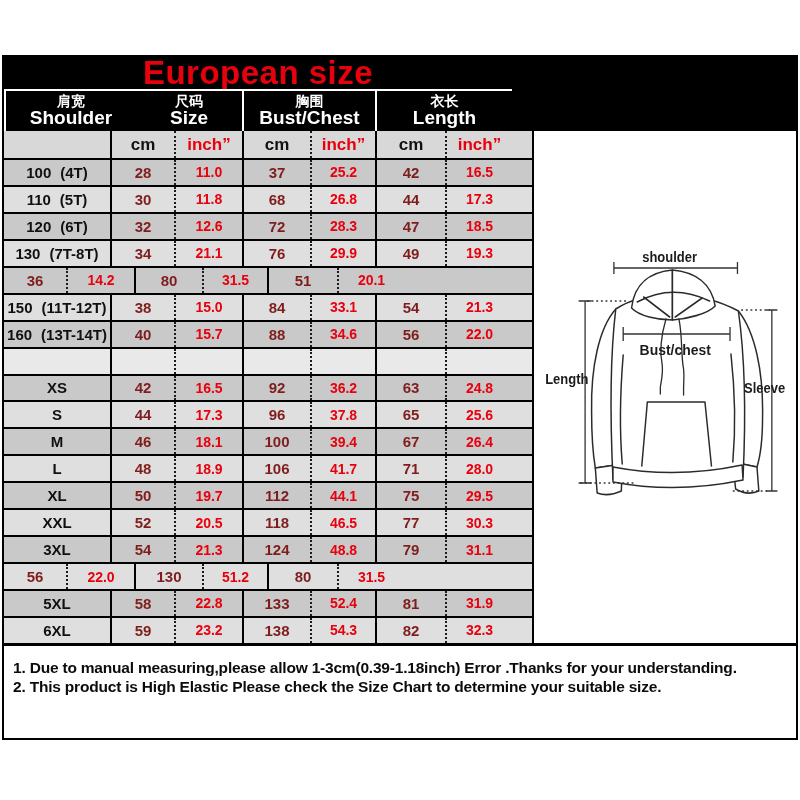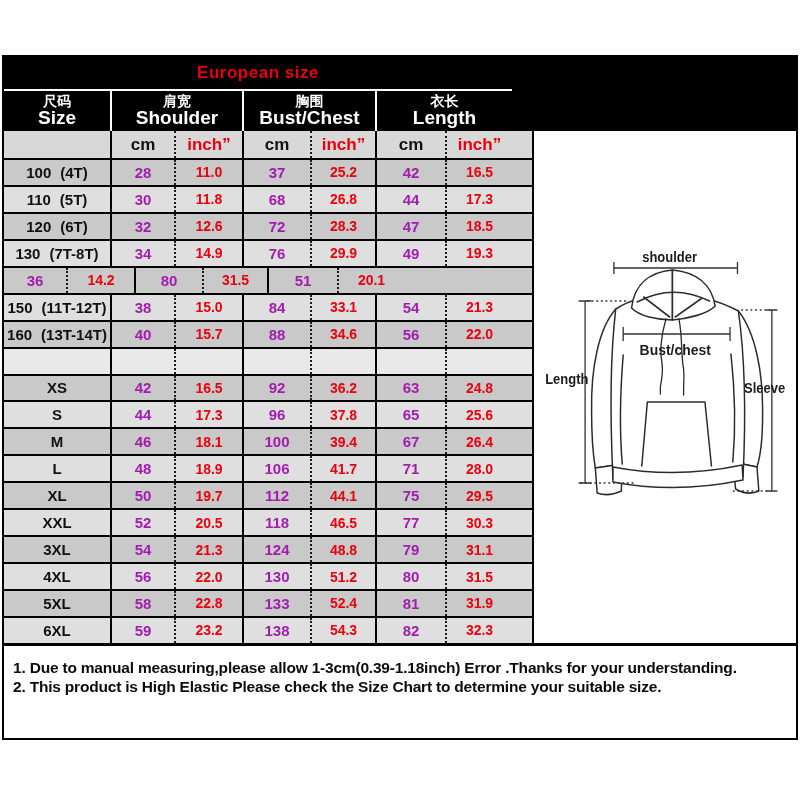--- a/index.html
+++ b/index.html
@@ -8,21 +8,21 @@
   .sheet { position:relative; width:800px; height:800px; background:#fff; overflow:hidden; }
 
   .panel { position:absolute; top:55px; left:2px; width:796px; height:685px;
     border-left:2px solid #000; border-right:2px solid #000; border-bottom:2px solid #000;
     background:#fff; }
 
   
   .black-head { position:relative; height:76px; background:#000; }
   .title-row { height:36px; display:flex; align-items:center; }
   .title-wrap { width:508px; text-align:center; }
-  .title-wrap span { color:#e8000d; font-weight:700; font-size:17px; letter-spacing:0.5px; }
+  .title-wrap span { color:#e8000d; font-weight:700; font-size:33px; letter-spacing:0.5px; }
   .white-sep { position:absolute; top:34px; left:0; width:508px; height:2px; background:#fff; }
   .header-row { position:absolute; top:36px; left:0; height:40px; display:flex; }
   .hcell { display:flex; flex-direction:column; align-items:center; justify-content:center;
     color:#fff; font-weight:700; line-height:1.04; }
   .hcell .zh { font-size:14px; }
   .hcell .en { font-size:19px; }
   .hc1 { width:106px; }
   .hc2 { width:132px; border-left:2px solid #fff; }
   .hc3 { width:133px; border-left:2px solid #fff; }
   .hc4 { width:137px; border-left:2px solid #fff; }
@@ -42,21 +42,21 @@
   .c2 { width:64px;  border-right:2px dotted #1a1a1a; }
   .c3 { width:68px;  border-right:2px solid #000; }
   .c4 { width:68px;  border-right:2px dotted #1a1a1a; }
   .c5 { width:65px;  border-right:2px solid #000; }
   .c6 { width:70px;  border-right:2px dotted #1a1a1a; }
   .c7 { width:65px; }
   .subheader .c { font-weight:700; font-size:17px; color:#111; }
   .subheader .in { color:#e8000d; }
   .size-cell { gap:9px; font-weight:700; font-size:15px; color:#101010; }
   .size-cell.adult { font-size:15px; gap:0; }
-  .cm-val { font-weight:700; font-size:15px; color:#a21caf; }
+  .cm-val { font-weight:700; font-size:15px; color:#7f1d1d; }
   .in-val { font-weight:700; font-size:14px; color:#e8000d; }
 
   .diagram-cell { flex:1; border-left:2px solid #000; background:#fff; }
   .diagram-cell svg { display:block; width:100%; height:100%; }
   .svgtxt { font-family:"Liberation Sans", sans-serif; font-weight:700; fill:#1c1c1c; }
 
   
   .notes { height:97px; border-top:3px solid #000; padding:13px 6px 0 9px;
     font-weight:700; font-size:15.5px; letter-spacing:-0.2px; line-height:1.22; color:#0c0c0c; }
 </style>
@@ -65,27 +65,27 @@
 
 <div class="sheet">
   <div class="panel">
 
     <div class="black-head">
       <div class="title-row">
         <div class="title-wrap"><span>European size</span></div>
       </div>
       <div class="white-sep"></div>
       <div class="header-row">
+        <div class="hcell hc2">
+          <span class="zh">肩宽</span>
+          <span class="en">Shoulder</span>
+        </div>
         <div class="hcell hc1">
           <span class="zh">尺码</span>
           <span class="en">Size</span>
-        </div>
-        <div class="hcell hc2">
-          <span class="zh">肩宽</span>
-          <span class="en">Shoulder</span>
         </div>
         <div class="hcell hc3">
           <span class="zh">胸围</span>
           <span class="en">Bust/Chest</span>
         </div>
         <div class="hcell hc4">
           <span class="zh">衣长</span>
           <span class="en">Length</span>
         </div>
       </div>
@@ -138,21 +138,21 @@
             <div class="c c5 in-val">28.3</div>
             <div class="c c6 cm-val">47</div>
             <div class="c c7 in-val">18.5</div>
           </div>
           <div class="trow row light">
             <div class="c c1 size-cell">
               <span>130</span>
               <span>(7T-8T)</span>
             </div>
             <div class="c c2 cm-val">34</div>
-            <div class="c c3 in-val">14.9</div>
+            <div class="c c3 in-val">21.1</div>
             <div class="c c4 cm-val">76</div>
             <div class="c c5 in-val">29.9</div>
             <div class="c c6 cm-val">49</div>
             <div class="c c7 in-val">19.3</div>
           </div>
           <div class="trow row dark">
             <div class="c c2 cm-val">36</div>
             <div class="c c3 in-val">14.2</div>
             <div class="c c4 cm-val">80</div>
             <div class="c c5 in-val">31.5</div>
@@ -263,23 +263,20 @@
               <span>3XL</span>
             </div>
             <div class="c c2 cm-val">54</div>
             <div class="c c3 in-val">21.3</div>
             <div class="c c4 cm-val">124</div>
             <div class="c c5 in-val">48.8</div>
             <div class="c c6 cm-val">79</div>
             <div class="c c7 in-val">31.1</div>
           </div>
           <div class="trow row light">
-            <div class="c c1 size-cell adult">
-              <span>4XL</span>
-            </div>
             <div class="c c2 cm-val">56</div>
             <div class="c c3 in-val">22.0</div>
             <div class="c c4 cm-val">130</div>
             <div class="c c5 in-val">51.2</div>
             <div class="c c6 cm-val">80</div>
             <div class="c c7 in-val">31.5</div>
           </div>
           <div class="trow row dark">
             <div class="c c1 size-cell adult">
               <span>5XL</span>

